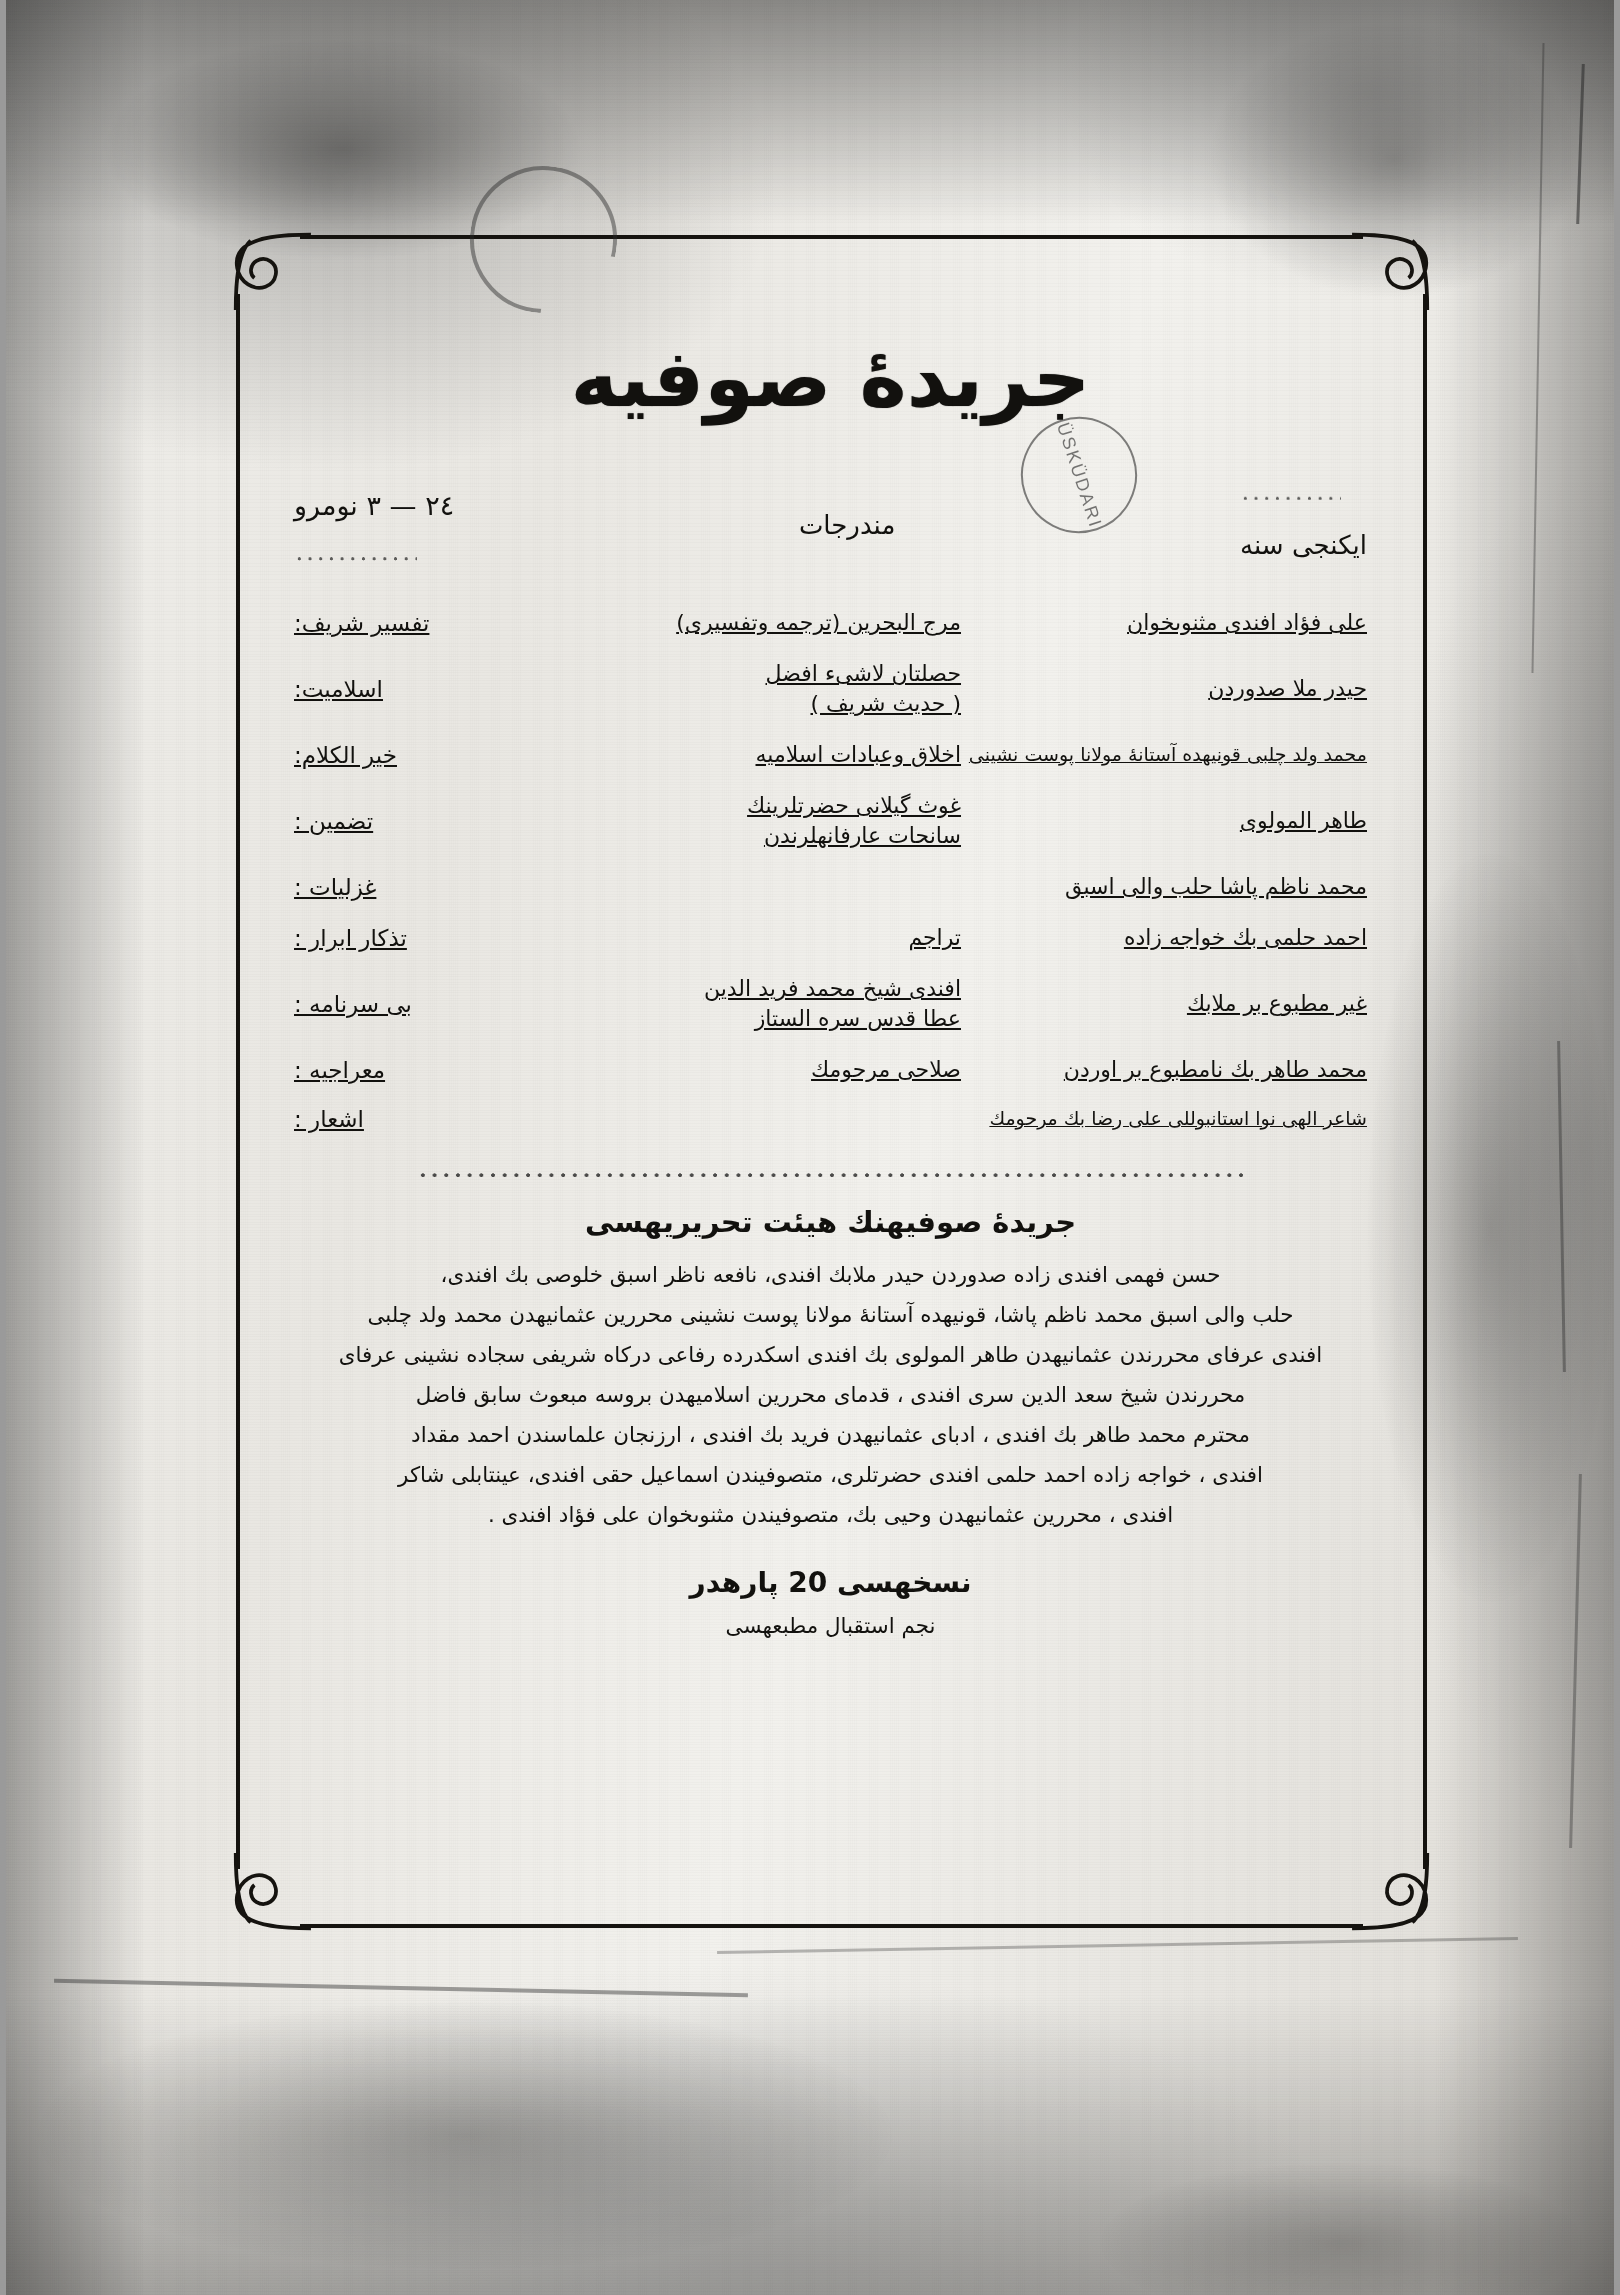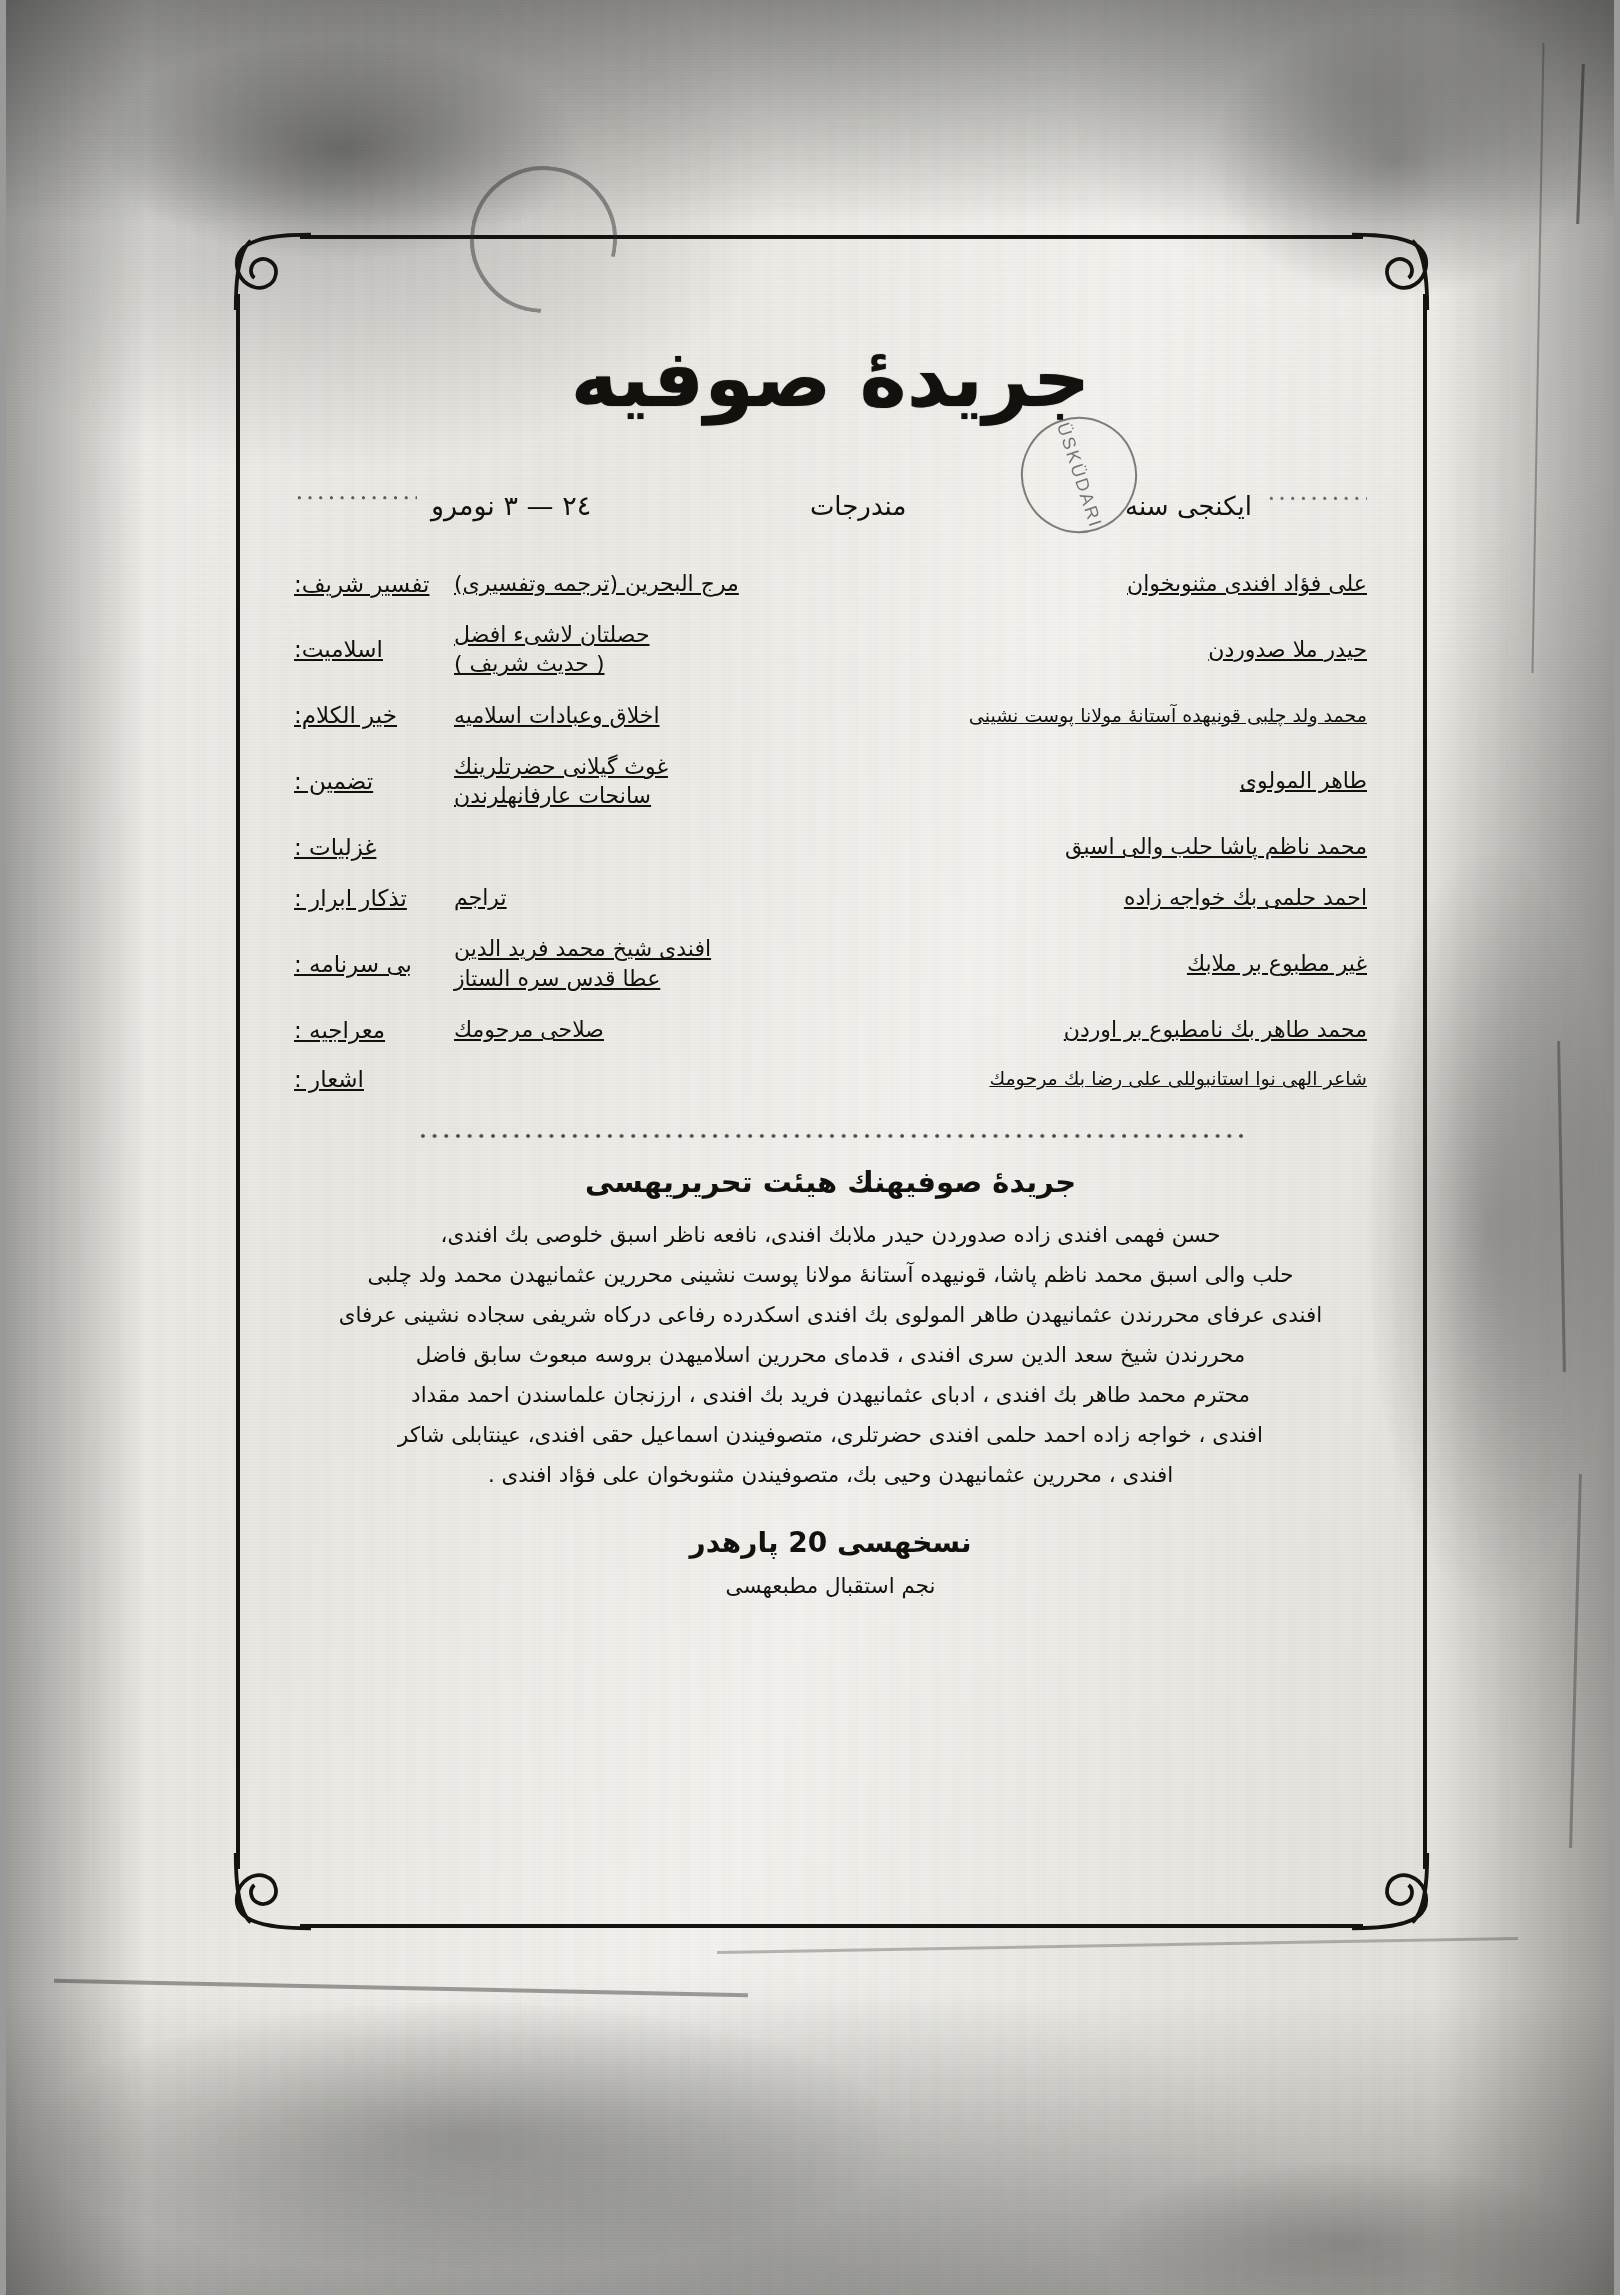--- a/index.html
+++ b/index.html
@@ -129,21 +129,21 @@
     border-radius:50%;
     clip-path:polygon(0 0,100% 0,100% 55%,55% 55%,55% 100%,0 100%);
     transform:rotate(8deg);
   }
 
   .rule-row{
     display:flex;align-items:center;justify-content:space-between;
     margin-top:69px;
     font-size:24.6px;
   }
-  .rule-row .seg{display:flex;align-items:flex-start;gap:14px;}
+  .rule-row .seg{display:flex;align-items:flex-end;gap:30px;flex-direction:column;}
   .wavy{
     height:9.6px;width:123px;
     background:
       radial-gradient(circle at 5.3px 7.5px, rgba(0,0,0,.75) 1.3px, rgba(0,0,0,0) 1.8px) repeat-x;
     background-size:10.7px 9.6px;
     opacity:.8;
   }
   .wavy.w2{width:101px;}
   .issue-no{font-size:27px;letter-spacing:1.1px;}
   .contents-word{font-size:26px;}
@@ -161,21 +161,21 @@
     text-decoration:underline;
   }
   td.label{
     width:160px;
     text-align:left;
     padding-left:21.4px;
     white-space:nowrap;
     font-size:23px;
   }
   td.mid{
-    text-align:left;
+    text-align:right;
     padding-right:16px;
     line-height:1.35;
   }
   td.right{
     text-align:right;
     padding-right:5.3px;
     line-height:1.35;
     width:406px;
   }
   .small{font-size:19px;}

